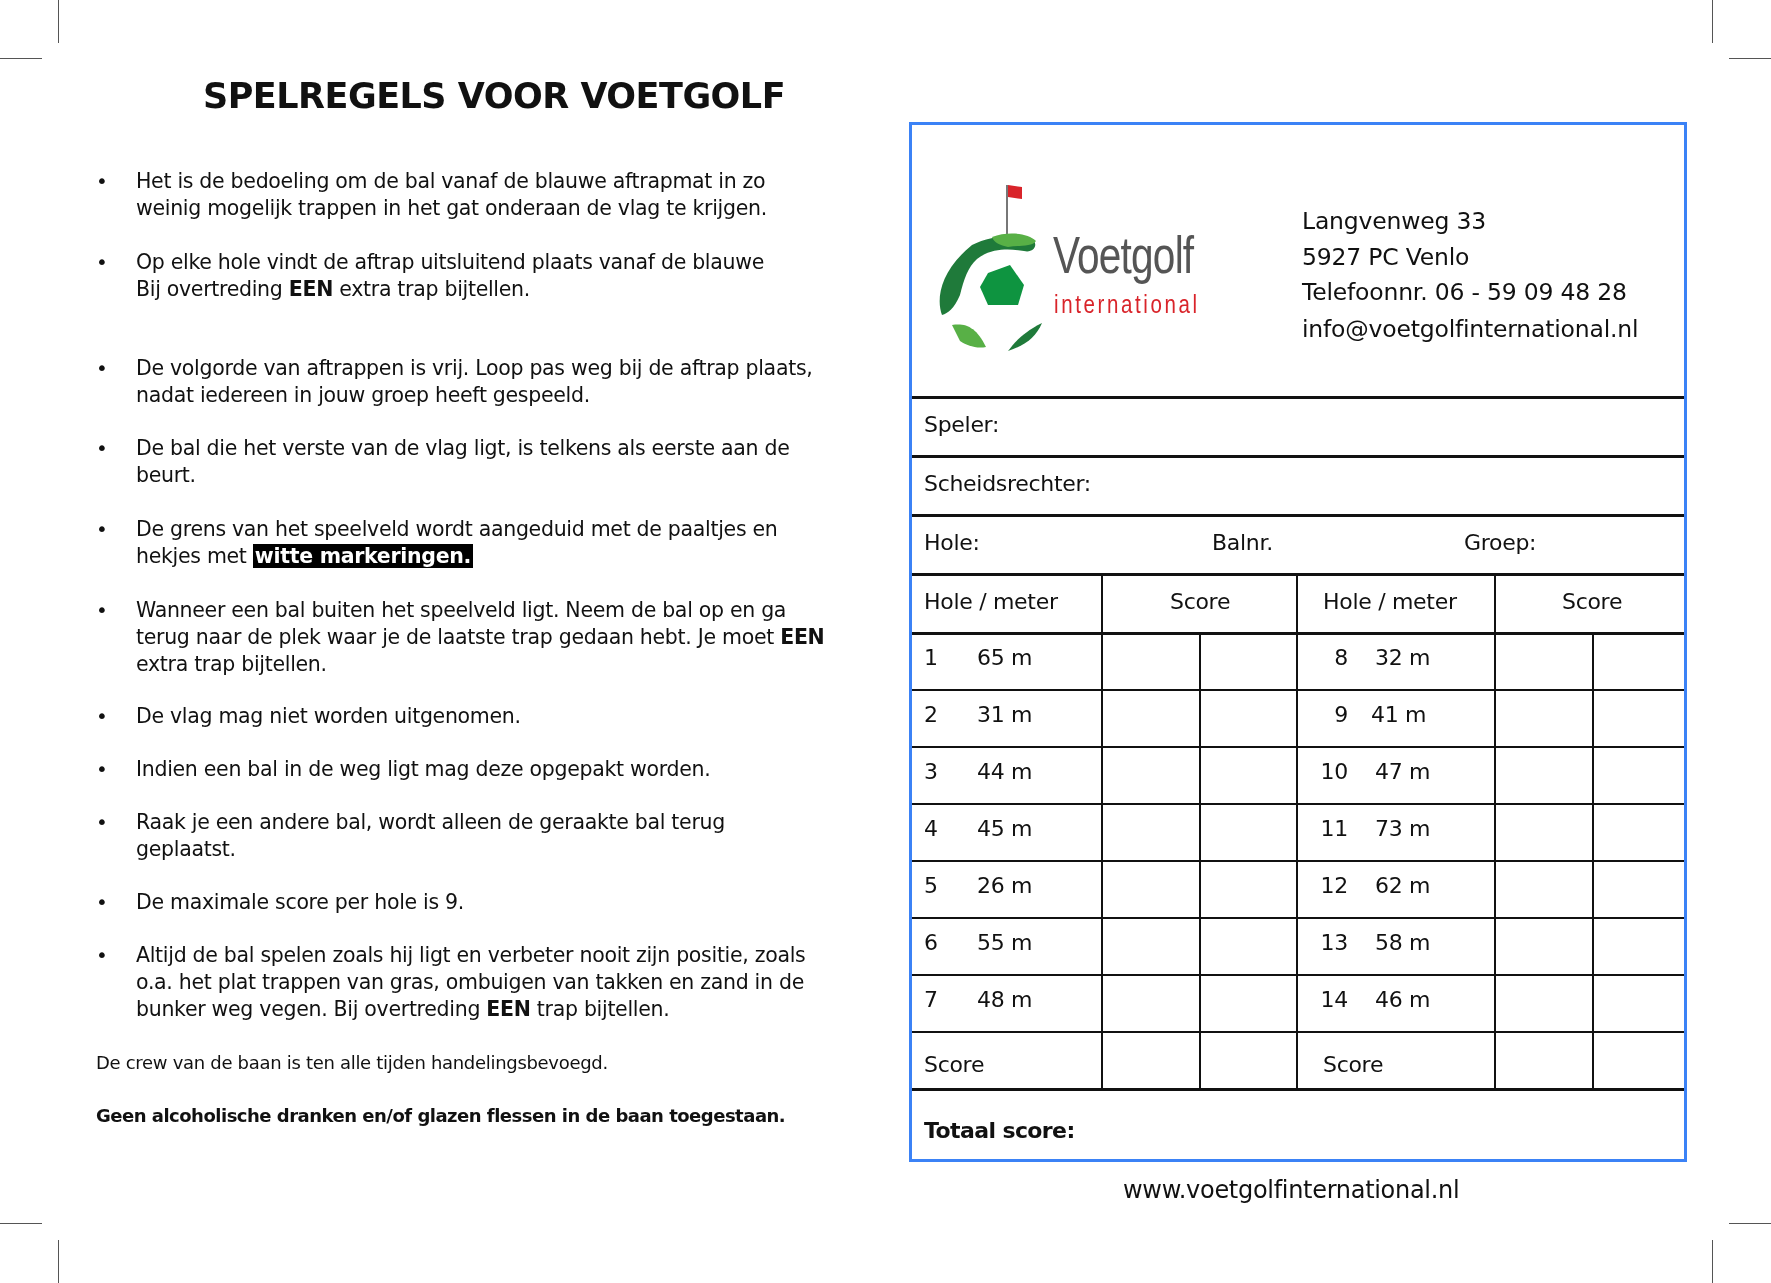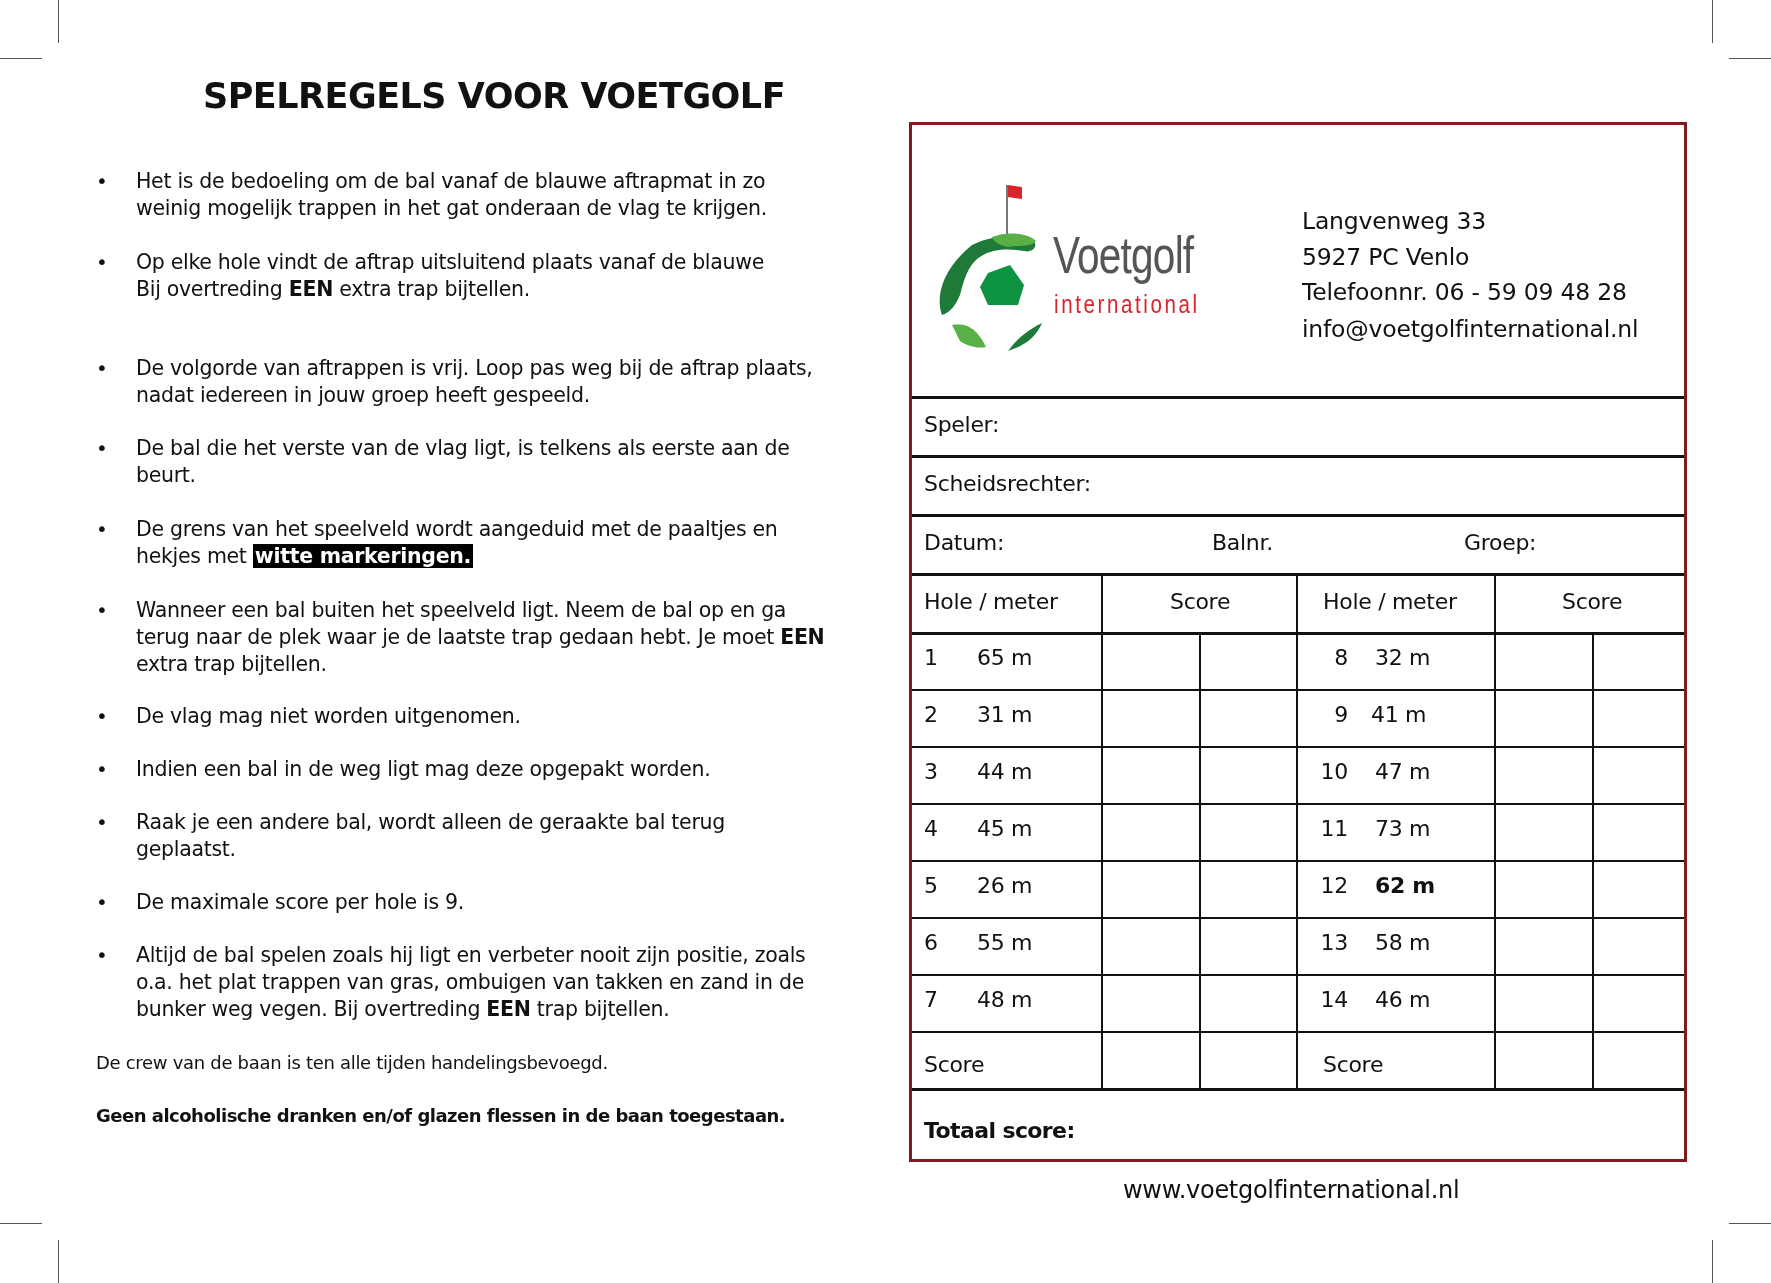--- a/index.html
+++ b/index.html
@@ -12,21 +12,21 @@
   #title { position: absolute; left: 203px; top: 76px; font-size: 35px; font-weight: bold;
            letter-spacing: -0.5px; white-space: nowrap; }
   .rule { position: absolute; left: 96px; width: 760px; font-size: 20.5px; line-height: 27px; }
   .rule .bullet { position: absolute; left: 0; top: 0; font-size: 20px; }
   .rule .txt { margin-left: 40px; display: block; letter-spacing: -0.3px; }
   .plain { position: absolute; left: 96px; font-size: 18px; line-height: 27px; white-space: nowrap; letter-spacing: -0.3px; }
   .hl { background: #000; color: #fff; font-weight: bold; padding: 0 2px; }
   b { font-weight: bold; }
 
   #card { position: absolute; left: 909px; top: 122px; width: 778px; height: 1040px;
-          border: 3px solid #7f1d1d; box-sizing: border-box; }
+          border: 3px solid #3b82f6; box-sizing: border-box; }
   .hline { position: absolute; left: 0; right: 0; height: 3px; background: #111; }
   .hline.thin { height: 2px; }
   .vline { position: absolute; width: 2px; background: #111; }
   .cell-text { position: absolute; font-size: 22px; white-space: nowrap; letter-spacing: -0.3px; }
   .addr { position: absolute; left: 390px; font-size: 23.5px; white-space: nowrap; letter-spacing: -0.2px; }
 
   #logo-voetgolf { position: absolute; left: 141px; top: 100px; font-size: 52px; color: #555;
                    font-family: "Liberation Sans", sans-serif; transform: scaleX(0.78); transform-origin: left top;
                    letter-spacing: -1px; }
   #logo-intl { position: absolute; left: 142px; top: 165px; font-size: 25px; color: #d9242a;
@@ -164,21 +164,21 @@
       <div class="hline thin" style="top: 849px;"></div>
       <div class="hline thin" style="top: 906px;"></div>
       <div class="hline" style="top: 963px;"></div>
       <div class="vline" style="left: 189px; top: 448px; height: 517px;"></div>
       <div class="vline" style="left: 384px; top: 448px; height: 517px;"></div>
       <div class="vline" style="left: 582px; top: 448px; height: 517px;"></div>
       <div class="vline" style="left: 287px; top: 507px; height: 458px;"></div>
       <div class="vline" style="left: 680px; top: 507px; height: 458px;"></div>
       <div class="cell-text" style="left: 12px; top: 287px;">Speler:</div>
       <div class="cell-text" style="left: 12px; top: 346px;">Scheidsrechter:</div>
-      <div class="cell-text" style="left: 12px; top: 405px;">Datum:</div>
+      <div class="cell-text" style="left: 12px; top: 405px;">Hole:</div>
       <div class="cell-text" style="left: 300px; top: 405px;">Balnr.</div>
       <div class="cell-text" style="left: 552px; top: 405px;">Groep:</div>
       <div class="cell-text" style="left: 12px; top: 464px;">Hole / meter</div>
       <div class="cell-text" style="left: 258px; top: 464px;">Score</div>
       <div class="cell-text" style="left: 411px; top: 464px;">Hole / meter</div>
       <div class="cell-text" style="left: 650px; top: 464px;">Score</div>
       <div class="cell-text" style="left: 12px; top: 520px;">1</div>
       <div class="cell-text" style="left: 65px; top: 520px;">65 m</div>
       <div class="cell-text" style="left: 12px; top: 577px;">2</div>
       <div class="cell-text" style="left: 65px; top: 577px;">31 m</div>
@@ -194,21 +194,21 @@
       <div class="cell-text" style="left: 65px; top: 862px;">48 m</div>
       <div class="cell-text" style="left: 404px; top: 520px; width: 32px; text-align: right;">8</div>
       <div class="cell-text" style="left: 463px; top: 520px;">32 m</div>
       <div class="cell-text" style="left: 404px; top: 577px; width: 32px; text-align: right;">9</div>
       <div class="cell-text" style="left: 459px; top: 577px;">41 m</div>
       <div class="cell-text" style="left: 404px; top: 634px; width: 32px; text-align: right;">10</div>
       <div class="cell-text" style="left: 463px; top: 634px;">47 m</div>
       <div class="cell-text" style="left: 404px; top: 691px; width: 32px; text-align: right;">11</div>
       <div class="cell-text" style="left: 463px; top: 691px;">73 m</div>
       <div class="cell-text" style="left: 404px; top: 748px; width: 32px; text-align: right;">12</div>
-      <div class="cell-text" style="left: 463px; top: 748px; font-weight: bold;">62 m</div>
+      <div class="cell-text" style="left: 463px; top: 748px;">62 m</div>
       <div class="cell-text" style="left: 404px; top: 805px; width: 32px; text-align: right;">13</div>
       <div class="cell-text" style="left: 463px; top: 805px;">58 m</div>
       <div class="cell-text" style="left: 404px; top: 862px; width: 32px; text-align: right;">14</div>
       <div class="cell-text" style="left: 463px; top: 862px;">46 m</div>
       <div class="cell-text" style="left: 12px; top: 927px;">Score</div>
       <div class="cell-text" style="left: 411px; top: 927px;">Score</div>
       <div class="cell-text" style="left: 12px; top: 993px; font-weight: bold; letter-spacing: -0.6px;">Totaal score:</div>
     </div>
 </div>
 

